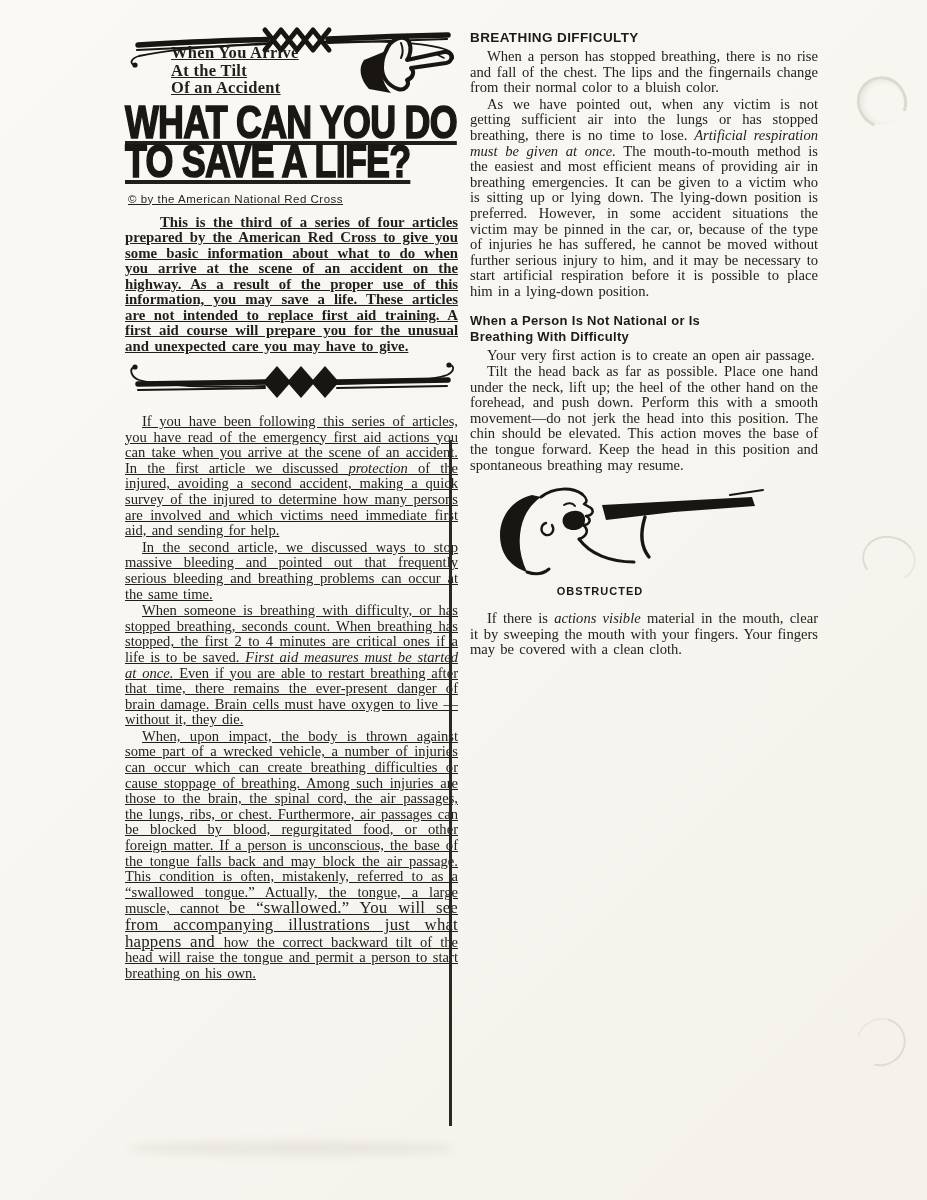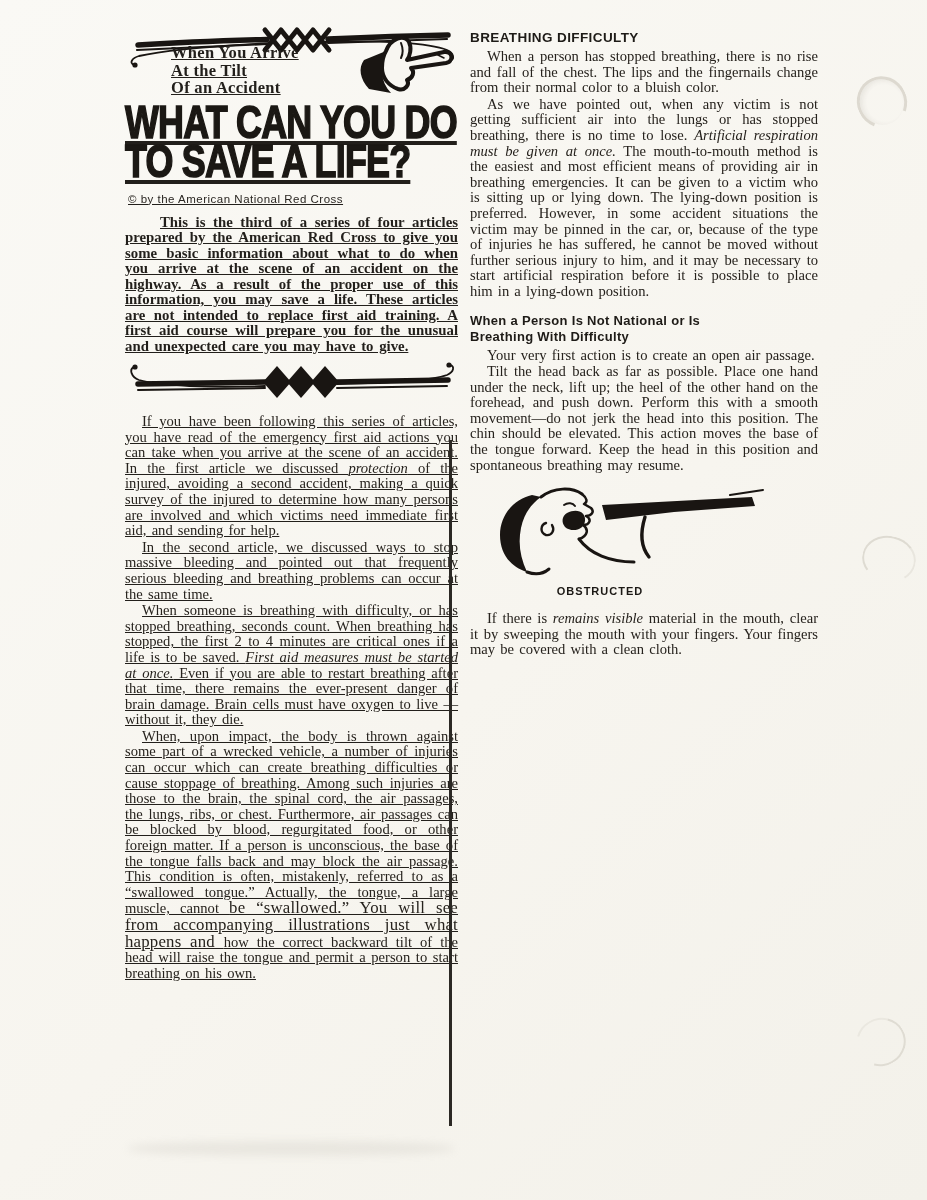--- a/index.html
+++ b/index.html
@@ -161,21 +161,21 @@
         <path class="ink" stroke-width="2" d="M70,24 C74,21 79,22 81,25"></path>
         <path class="ink" stroke-width="2.4" d="M52,42 C46,44 46,52 52,54 C58,55 61,49 58,44"></path>
         <path class="fill" d="M73,32 C83,27 92,31 91,40 C90,49 78,52 71,46 C67,41 68,35 73,32 Z"></path>
         <path class="ink" stroke-width="3" d="M85,58 C96,73 116,81 140,81"></path>
         <path class="ink" stroke-width="3.4" d="M151,36 C146,52 147,66 155,76"></path>
       </svg>
       <div class="figcap cap1">OBSTRUCTED</div>
     </div>
 
 
-    <p class="p" style="margin-top:14px"><span>If there is </span><span class="seg-i">remains visible</span><span> material in the mouth, clear it by sweeping the mouth with your fingers. Your fingers may be covered with a clean cloth.</span></p>
+    <p class="p" style="margin-top:14px"><span>If there is </span><span class="seg-i">actions visible</span><span> material in the mouth, clear it by sweeping the mouth with your fingers. Your fingers may be covered with a clean cloth.</span></p>
   </div>
 
   <div class="punch punch1"></div>
   <div class="punch punch2"></div>
   <div class="punch punch3"></div>
   <div class="smudge"></div>
 
 </div>
 
 </body></html>

